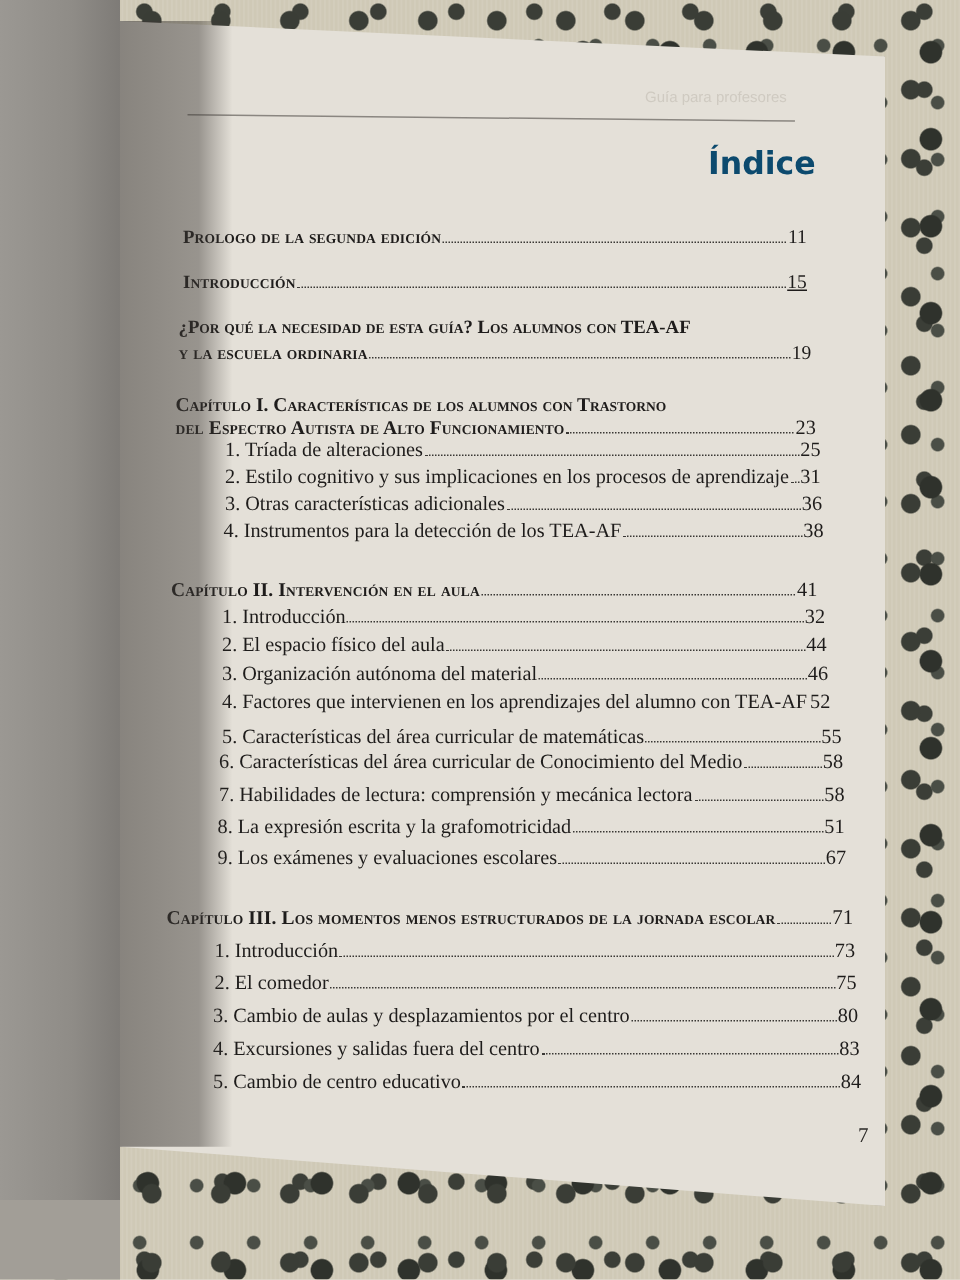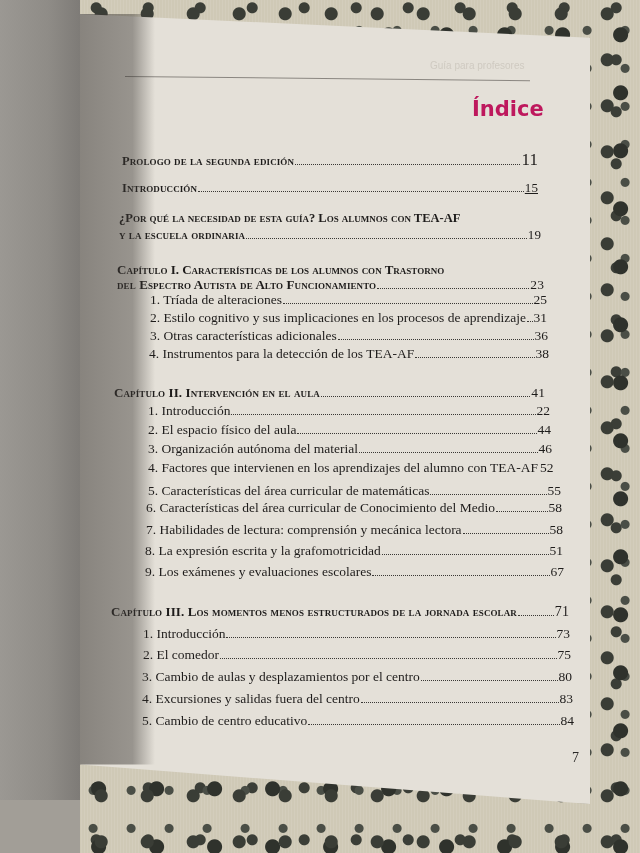--- a/index.html
+++ b/index.html
@@ -48,21 +48,21 @@
       background: #8a8680;
       transform: rotate(0.6deg); transform-origin: left center;
     }
     .running-head {
       position: absolute; left: 430px; top: 60px; font-size: 10px; color: #cfcac1;
       font-family: "Liberation Sans", sans-serif;
     }
     .title {
       position: absolute; left: 472px; top: 97px;
       font-family: "DejaVu Sans", sans-serif; font-weight: bold;
-      font-size: 21px; color: #be185d;
+      font-size: 21px; color: #0c4a6e;
     }
     .toc { position: absolute; left: 0; top: 0; width: 640px; }
     .row {
       position: absolute; display: flex; align-items: baseline;
       color: #1e1c1b; white-space: nowrap;
     }
     .row .label { flex: 0 0 auto; }
     .row .dots {
       flex: 1 1 auto; overflow: hidden; margin: 0 1px;
       border-bottom: 1.5px dotted #3a3835; height: 0.75em; align-self: baseline;
@@ -85,21 +85,21 @@
 <div class="page"></div>
 <div class="rule"></div>
 <div class="running-head">Guía para profesores</div>
 <div class="title">Índice</div>
 
 <div class="toc">
 
   <div class="row sc" style="left:122px; top:150px; width:416px;">
     <span class="label">Prologo de la segunda edición</span>
     <span class="dots"></span>
-    <span class="num" style="font-weight:normal;font-size:17px;">11</span>
+    <span class="num" style="font-weight:normal;font-size:13px;">11</span>
   </div>
 
   <div class="row sc" style="left:122px; top:180px; width:416px;">
     <span class="label">Introducción</span>
     <span class="dots"></span>
     <span class="num" style="font-weight:normal;font-size:13px;text-decoration:underline;">15</span>
   </div>
 
   <div class="sc-line" style="left:119px; top:211px;">¿Por qué la necesidad de esta guía? Los alumnos con TEA-AF</div>
   <div class="row sc" style="left:119px; top:227px; width:422px;">
@@ -138,21 +138,21 @@
 
   <div class="row sc" style="left:114px; top:385px; width:431px; font-size:13px;">
     <span class="label">Capítulo II. Intervención en el aula</span>
     <span class="dots"></span>
     <span class="num" style="font-weight:normal;font-size:13.5px;">41</span>
   </div>
 
   <div class="row it" style="left:148px; top:403px; width:402px;">
     <span class="label">1. Introducción</span>
     <span class="dots"></span>
-    <span class="num">22</span>
+    <span class="num">32</span>
   </div>
   <div class="row it" style="left:148px; top:422px; width:403px;">
     <span class="label">2. El espacio físico del aula</span>
     <span class="dots"></span>
     <span class="num">44</span>
   </div>
   <div class="row it" style="left:148px; top:441px; width:404px;">
     <span class="label">3. Organización autónoma del material</span>
     <span class="dots"></span>
     <span class="num">46</span>

